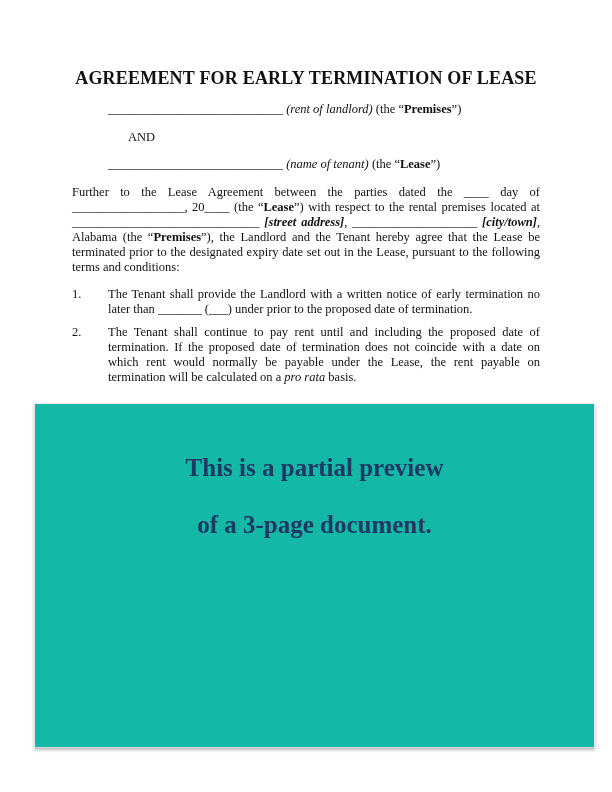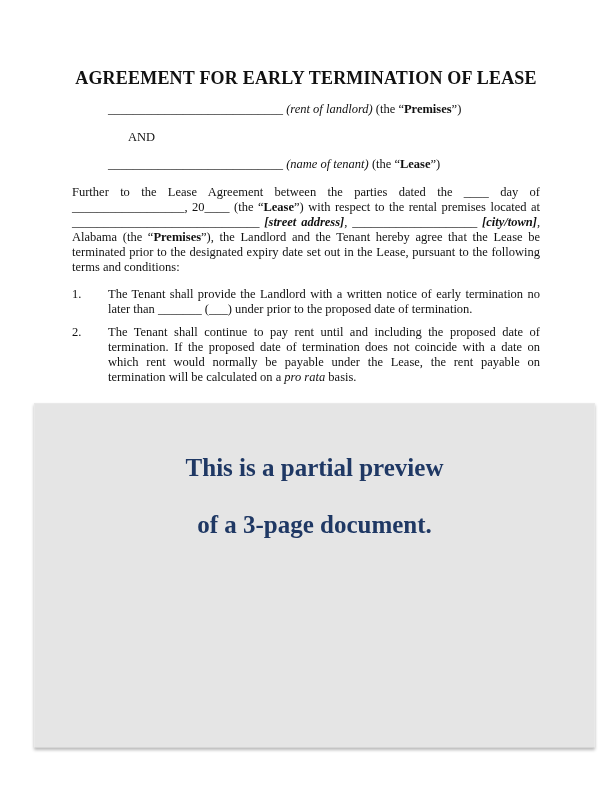--- a/index.html
+++ b/index.html
@@ -72,21 +72,21 @@
   .run-n { font-weight: normal; font-style: normal; }
   .run-b { font-weight: bold; }
   .run-i { font-style: italic; }
   .run-bi { font-weight: bold; font-style: italic; }
   .preview-overlay {
     position: absolute;
     left: 34px;
     top: 403px;
     width: 561px;
     height: 345px;
-    background: #e5e5e5;
+    background: #14b8a6;
     border: 1px solid #e9e9e9;
     border-bottom: 1px solid #d6d6d6;
     box-shadow: 0 2px 3px rgba(0,0,0,0.28);
     box-sizing: border-box;
     text-align: center;
   }
   .preview-line {
     font-weight: bold;
     font-size: 25px;
     line-height: 28px;

